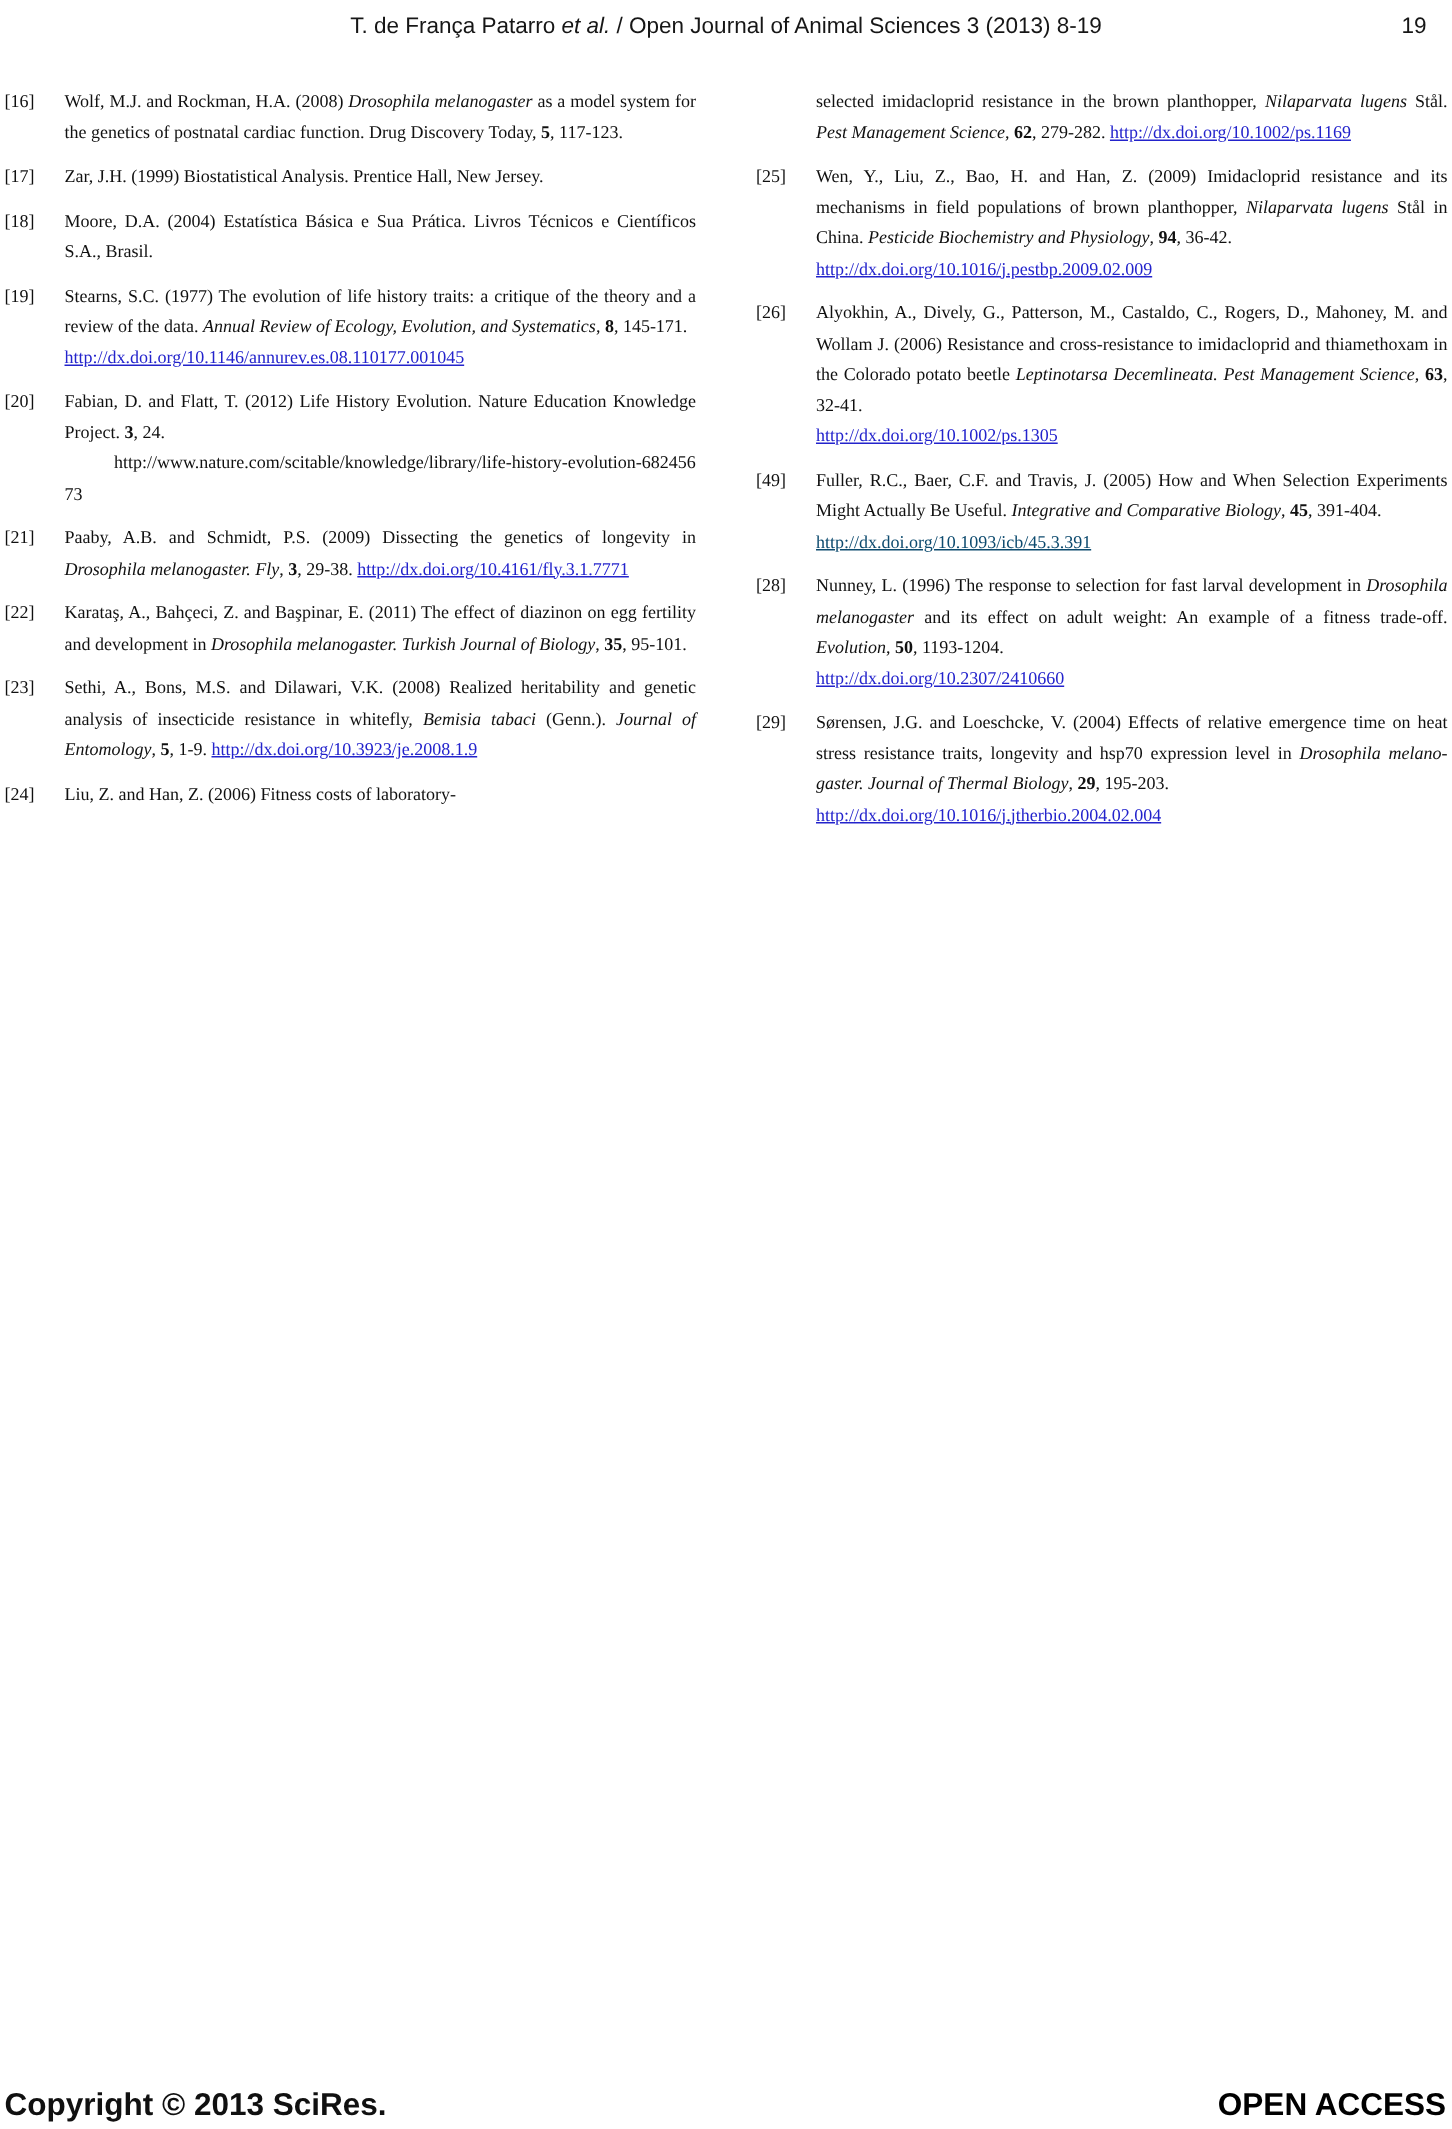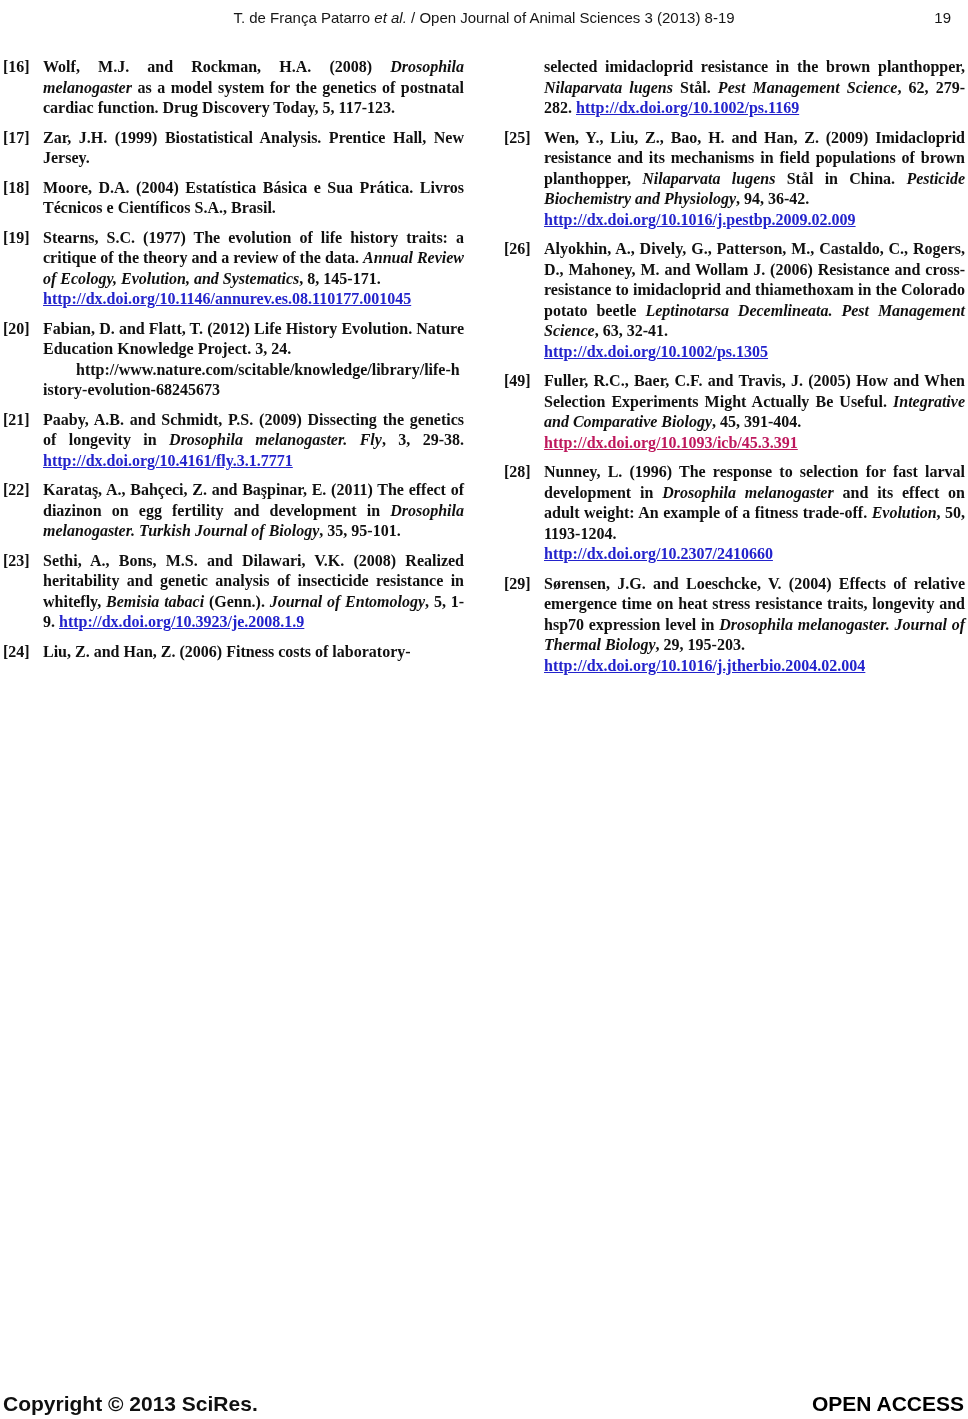--- a/index.html
+++ b/index.html
@@ -20,24 +20,23 @@
   .page-number { position: absolute; right: 17px; top: 0; }
   .content {
     position: absolute; top: 57px; left: 3px;
     display: flex; gap: 40px;
   }
   .col { width: 461px; flex: 0 0 461px; }
   .ref {
     position: relative;
     padding-left: 40px;
     margin-bottom: 9px;
-    font-size: 16px;
+    font-size: 12px;
     line-height: 20.5px;
     text-align: justify;
-    font-weight: bold;
   }
   .refnum { position: absolute; left: 0; top: 0; }
   .doi-link { text-decoration: underline; cursor: pointer; }
   .plain-url { word-break: break-all; overflow-wrap: anywhere; margin-left: 33px; }
   .page-footer {
     position: absolute; left: 3px; right: 4px; top: 1392px;
     font-family: "Liberation Sans", sans-serif;
     font-weight: bold; font-size: 21px;
     display: flex; justify-content: space-between;
     color: #101010;
@@ -60,21 +59,21 @@
       <div class="ref"><span class="refnum">[20]</span><span><span>Fabian, D. and Flatt, T. (2012) Life History Evolution. Nature Education Knowledge Project. </span><b>3</b><span>, 24.</span><br><span class="plain-url">http://www.nature.com/scitable/knowledge/library/life-history-evolution-68245673</span></span></div>
       <div class="ref"><span class="refnum">[21]</span><span><span>Paaby, A.B. and Schmidt, P.S. (2009) Dissecting the ge­netics of longevity in </span><i>Drosophila melanogaster. Fly</i><span>, </span><b>3</b><span>, 29-38. </span><span class="doi-link" style="color: rgb(35, 35, 204);">http://dx.doi.org/10.4161/fly.3.1.7771</span></span></div>
       <div class="ref"><span class="refnum">[22]</span><span><span>Karataş, A., Bahçeci, Z. and Başpinar, E. (2011) The ef­fect of diazinon on egg fertility and development in </span><i>Dro­sophila melanogaster. Turkish Journal of Biology</i><span>, </span><b>35</b><span>, 95-101.</span></span></div>
       <div class="ref"><span class="refnum">[23]</span><span><span>Sethi, A., Bons, M.S. and Dilawari, V.K. (2008) Realized heritability and genetic analysis of insecticide resistance in whitefly, </span><i>Bemisia tabaci</i><span> (Genn.). </span><i>Journal of Entomol­ogy</i><span>, </span><b>5</b><span>, 1-9. </span><span class="doi-link" style="color: rgb(35, 35, 204);">http://dx.doi.org/10.3923/je.2008.1.9</span></span></div>
       <div class="ref"><span class="refnum">[24]</span><span><span>Liu, Z. and Han, Z. (2006) Fitness costs of laboratory-</span></span></div>
     </div>
   <div class="col">
       <div class="ref"><span><span>selected imidacloprid resistance in the brown planthopper, </span><i>Nilaparvata lugens</i><span> Stål. </span><i>Pest Management Science</i><span>, </span><b>62</b><span>, 279-282. </span><span class="doi-link" style="color: rgb(35, 35, 204);">http://dx.doi.org/10.1002/ps.1169</span></span></div>
       <div class="ref"><span class="refnum">[25]</span><span><span>Wen, Y., Liu, Z., Bao, H. and Han, Z. (2009) Imidacloprid resistance and its mechanisms in field populations of brown planthopper, </span><i>Nilaparvata lugens</i><span> Stål in China. </span><i>Pesticide Biochemistry and Physiology</i><span>, </span><b>94</b><span>, 36-42.</span><br><span class="doi-link" style="color: rgb(35, 35, 204);">http://dx.doi.org/10.1016/j.pestbp.2009.02.009</span></span></div>
       <div class="ref"><span class="refnum">[26]</span><span><span>Alyokhin, A., Dively, G., Patterson, M., Castaldo, C., Rogers, D., Mahoney, M. and Wollam J. (2006) Resis­tance and cross-resistance to imidacloprid and thiameth­oxam in the Colorado potato beetle </span><i>Leptinotarsa Decem­lineata. Pest Management Science</i><span>, </span><b>63</b><span>, 32-41.</span><br><span class="doi-link" style="color: rgb(35, 35, 204);">http://dx.doi.org/10.1002/ps.1305</span></span></div>
-      <div class="ref"><span class="refnum">[49]</span><span><span>Fuller, R.C., Baer, C.F. and Travis, J. (2005) How and When Selection Experiments Might Actually Be Useful. </span><i>Integrative and Comparative Biology</i><span>, </span><b>45</b><span>, 391-404.</span><br><span class="doi-link" style="color: #be185d;">http://dx.doi.org/10.1093/icb/45.3.391</span></span></div>
+      <div class="ref"><span class="refnum">[49]</span><span><span>Fuller, R.C., Baer, C.F. and Travis, J. (2005) How and When Selection Experiments Might Actually Be Useful. </span><i>Integrative and Comparative Biology</i><span>, </span><b>45</b><span>, 391-404.</span><br><span class="doi-link" style="color: #0c4a6e;">http://dx.doi.org/10.1093/icb/45.3.391</span></span></div>
       <div class="ref"><span class="refnum">[28]</span><span><span>Nunney, L. (1996) The response to selection for fast lar­val development in </span><i>Drosophila melanogaster</i><span> and its ef­fect on adult weight: An example of a fitness trade-off. </span><i>Evolution</i><span>, </span><b>50</b><span>, 1193-1204.</span><br><span class="doi-link" style="color: rgb(35, 35, 204);">http://dx.doi.org/10.2307/2410660</span></span></div>
       <div class="ref"><span class="refnum">[29]</span><span><span>Sørensen, J.G. and Loeschcke, V. (2004) Effects of rela­tive emergence time on heat stress resistance traits, lon­gevity and hsp70 expression level in </span><i>Drosophila melano­gaster. Journal of Thermal Biology</i><span>, </span><b>29</b><span>, 195-203.</span><br><span class="doi-link" style="color: rgb(35, 35, 204);">http://dx.doi.org/10.1016/j.jtherbio.2004.02.004</span></span></div>
     </div>
 </main>
 
 <footer class="page-footer">
   <span class="copyright">Copyright © 2013 SciRes.</span>
   <span class="open-access" style="color: #000000;">OPEN ACCESS</span>
 </footer>
 

